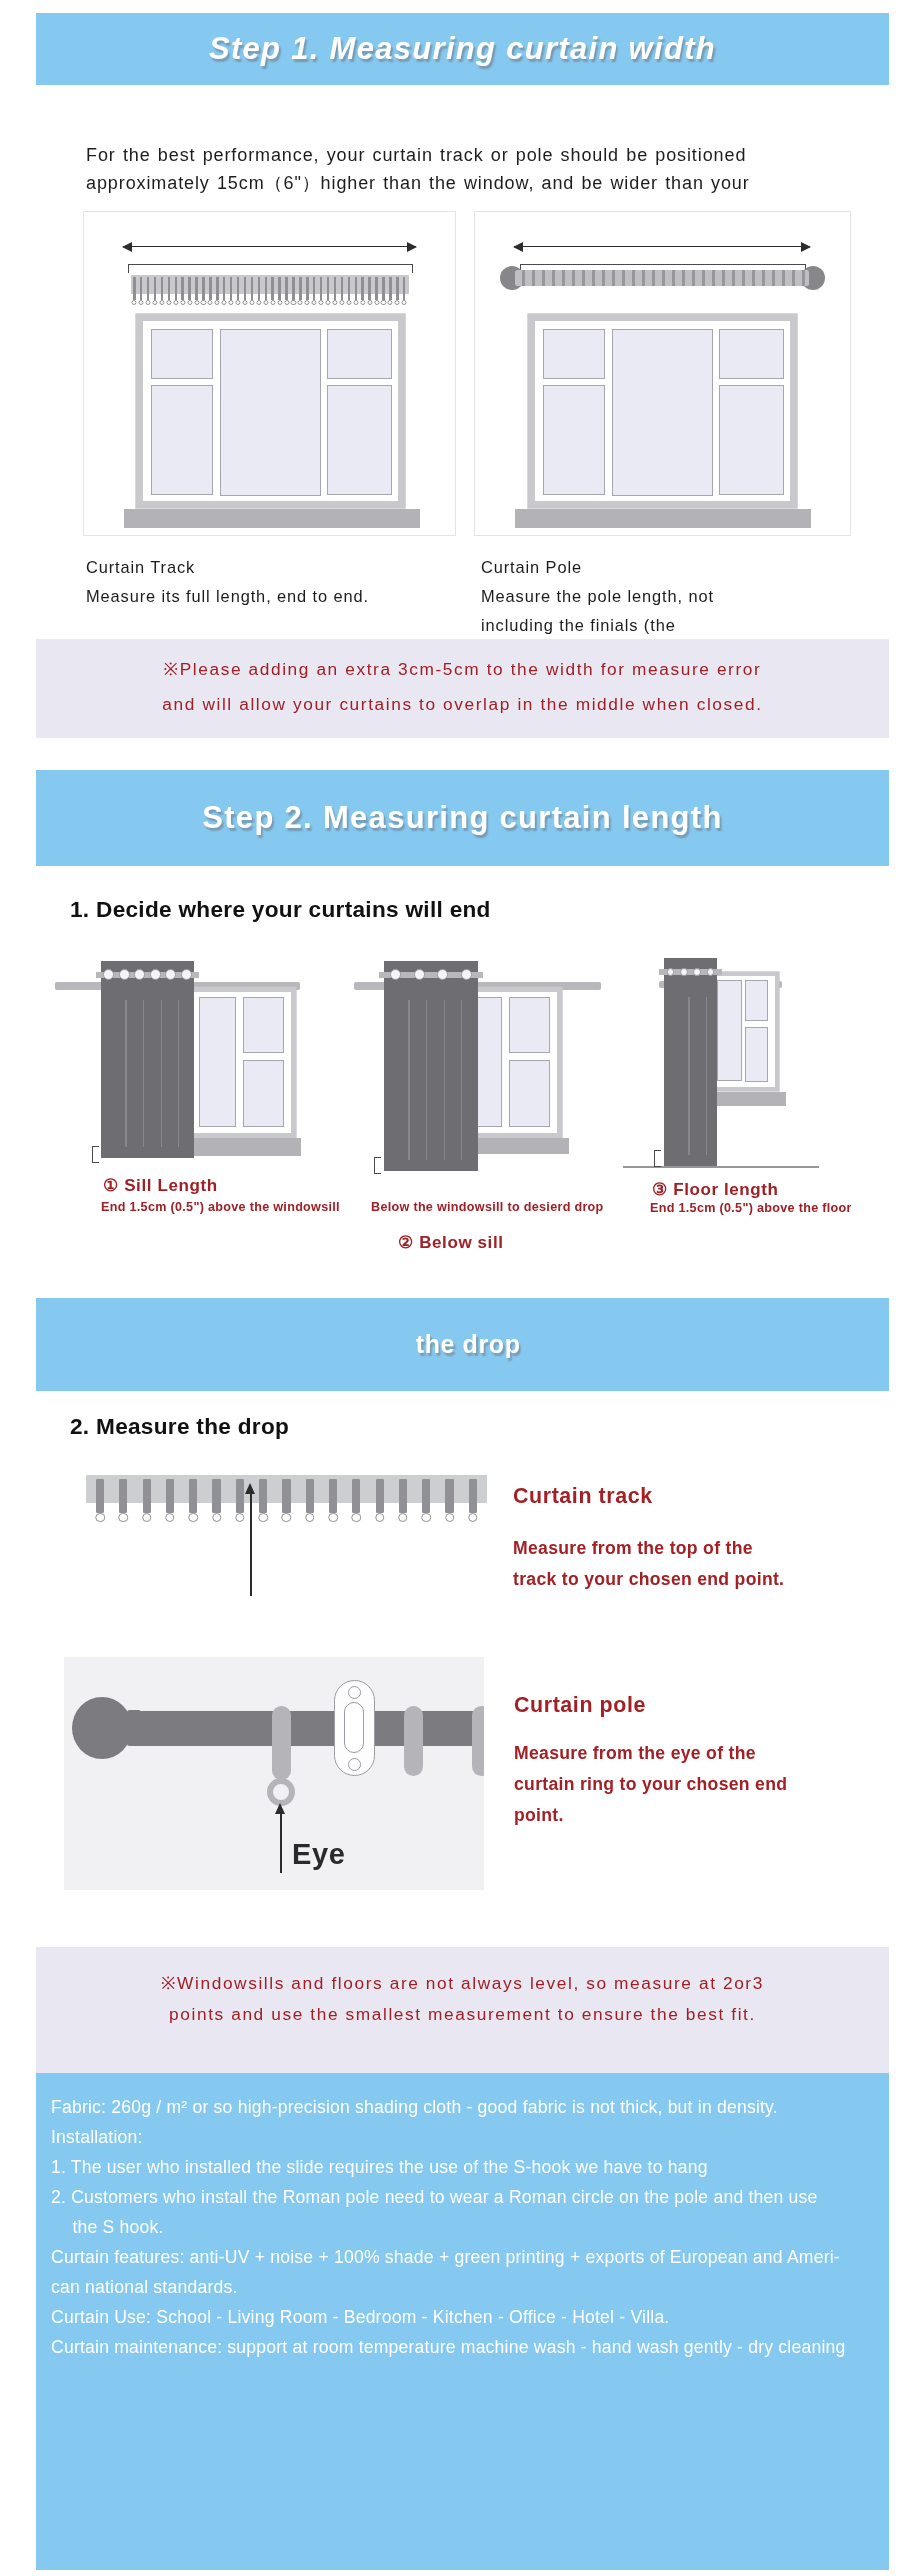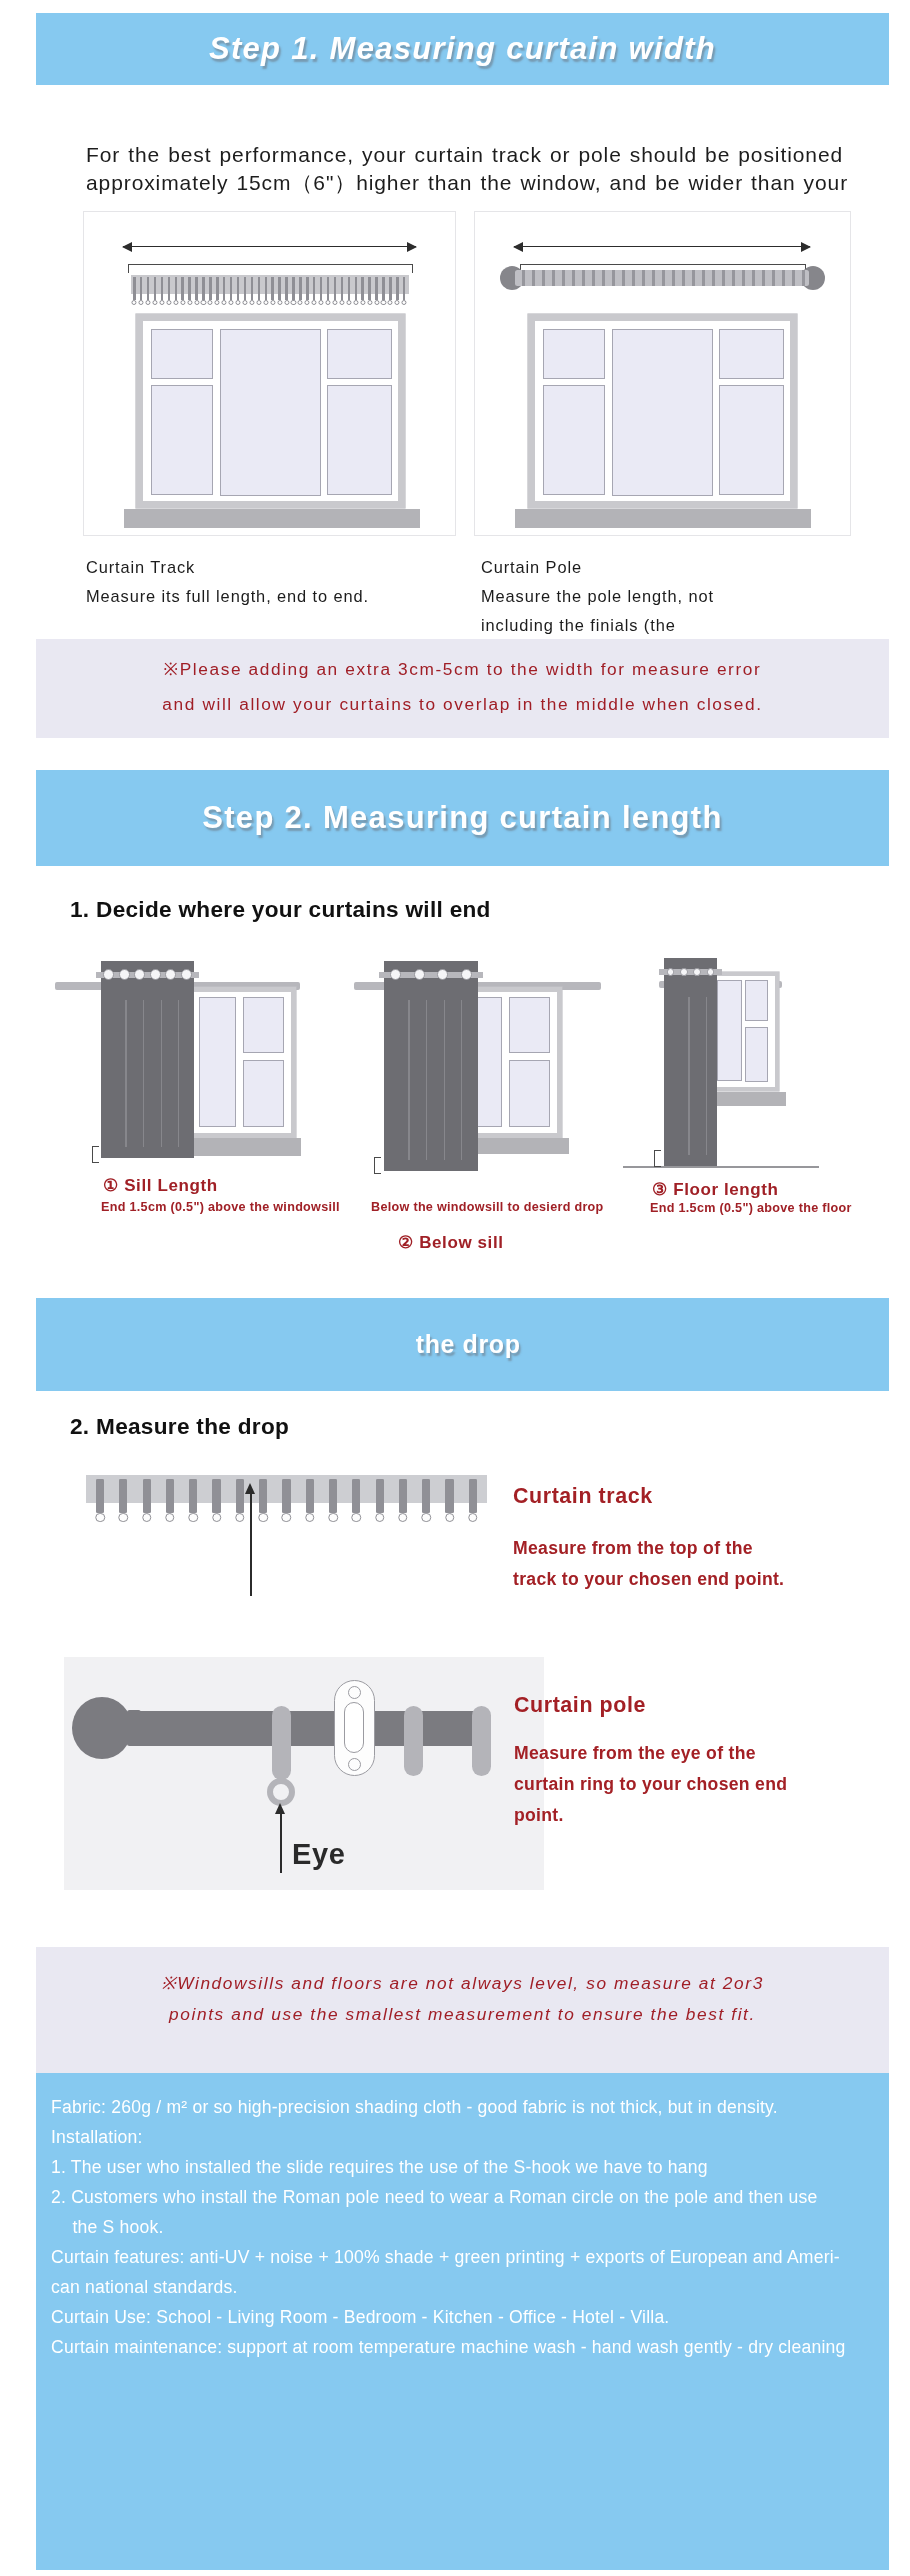--- a/index.html
+++ b/index.html
@@ -11,21 +11,21 @@
           display:flex;align-items:center;justify-content:center;}
   .banner .t{color:#fff;font-weight:bold;font-size:31px;letter-spacing:1.3px;
              text-shadow:1.9px 2.5px 1.9px rgba(105,115,125,.55);}
   .banner .t-sub{color:#fff;font-weight:bold;font-size:25px;letter-spacing:0.6px;margin-left:11.3px;
              text-shadow:1.9px 2.5px 1.9px rgba(105,115,125,.55);}
   #banner1{top:12.6px;height:72px;font-style:italic;}
   #banner2{top:770px;height:96px;}
   #banner3{top:1298px;height:93px;}
 
   
-  .intro{position:absolute;left:86px;top:141px;width:767px;font-size:21px;color:#1d1d1d;
+  .intro{position:absolute;left:86px;top:141px;width:767px;font-size:18px;color:#1d1d1d;
          letter-spacing:0.9px;word-spacing:1.3px;line-height:28px;}
 
   
   .card{position:absolute;top:211px;height:323px;background:#fff;border:0.6px solid #e5e5e8;}
   #card-track{left:83px;width:371px;}
   #card-pole{left:474px;width:375px;}
 
   .dblarrow{position:absolute;height:1.3px;background:#2c2c2c;}
   .dblarrow::before,.dblarrow::after{content:"";position:absolute;top:-4.4px;
       border-top:5px solid transparent;border-bottom:5px solid transparent;}
@@ -55,21 +55,21 @@
   .win-lg .p2{left:7.5px;top:64px;width:60px;height:108px;}
   .win-lg .p3{left:77px;top:7.5px;width:99px;height:165px;}
   .win-lg .p4{left:184px;top:7.5px;width:63px;height:48px;}
   .win-lg .p5{left:184px;top:64px;width:63px;height:108px;}
 
   
   .cap{position:absolute;font-size:16.4px;color:#1c1c1c;letter-spacing:0.9px;line-height:29px;}
   .notebox{position:absolute;left:36px;width:853px;background:#E9E8F2;text-align:center;
            color:#A01E26;font-size:17.3px;letter-spacing:1.6px;}
   #note1{top:639px;height:86px;padding-top:12.6px;line-height:35px;}
-  #note2{top:1947px;height:106px;padding-top:21.4px;line-height:31px;font-style:italic;}
+  #note2{top:1947px;height:106px;padding-top:21.4px;line-height:31px;}
 
   .h-black{position:absolute;left:70px;font-weight:bold;font-size:22.6px;color:#111;letter-spacing:0.3px;}
 
   
   .pole2{position:absolute;height:7.5px;background:#b7b7bc;border-radius:1.9px;}
   .curtain{position:absolute;background:#6d6d72;}
   .curtain::after{content:"";position:absolute;left:7.5px;right:7.5px;top:39px;bottom:11.3px;
       background:repeating-linear-gradient(90deg,transparent 0 16.4px,#87878c 16.4px 17.6px);}
   .grommets{position:absolute;left:0;right:0;top:2.5px;height:22.6px;display:flex;
       justify-content:space-around;align-items:center;}
@@ -103,21 +103,21 @@
       bottom:-9.4px;width:7.5px;height:7.5px;border:1.9px solid #909096;border-radius:50%;background:#fdfdfd;}
 
   .uparrow{position:absolute;width:1.9px;background:#2b2b2b;}
   .uparrow::before{content:"";position:absolute;top:-10.7px;left:-5px;
       border-left:5.7px solid transparent;border-right:5.7px solid transparent;
       border-bottom:11.3px solid #2b2b2b;}
 
   .red-title{position:absolute;font-size:21.4px;font-weight:bold;color:#A32025;letter-spacing:0.6px;}
   .red-body{position:absolute;font-size:17.6px;font-weight:bold;color:#A32025;letter-spacing:0.3px;line-height:31px;}
 
-  .polebox{position:absolute;left:64px;top:1657px;width:480px;height:233px;background:#f1f1f3;overflow:hidden;}
+  .polebox{position:absolute;left:64px;top:1657px;width:420px;height:233px;background:#f1f1f3;overflow:hidden;}
   .polebox .ball{position:absolute;left:7.5px;top:40px;width:60px;height:62px;border-radius:50%;background:#7b7b80;}
   .polebox .neck{position:absolute;left:63px;top:53px;width:14px;height:36px;border-radius:2.5px;background:#7b7b80;}
   .polebox .bar{position:absolute;left:74px;top:54px;width:346px;height:35px;background:#7b7b80;}
   .polebox .ring{position:absolute;width:19px;border-radius:9.4px;background:#b4b4b9;}
   .polebox .eyering{position:absolute;left:203px;top:121px;width:16.4px;height:16.4px;border:6.3px solid #b4b4b9;
       border-radius:50%;background:#f1f1f3;}
   .polebox .plate{position:absolute;left:270px;top:22.6px;width:39px;height:94px;border:1.9px solid #9b9ba1;
       border-radius:21.4px;background:#fdfdfd;}
   .polebox .plate .c{position:absolute;left:12.6px;width:11.3px;height:11.3px;border:1.3px solid #9b9ba1;border-radius:50%;background:#fdfdfd;}
   .polebox .plate .caps{position:absolute;left:9.4px;top:21.4px;width:17.6px;height:49px;border:1.3px solid #9b9ba1;border-radius:10px;background:#fff;}

